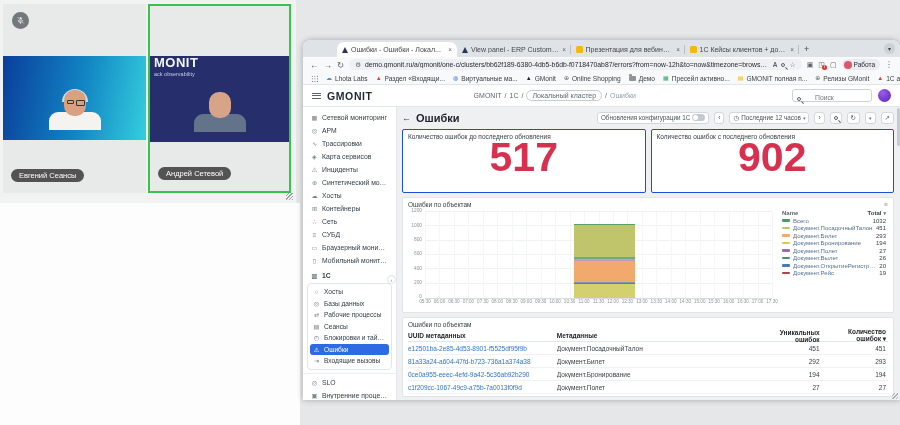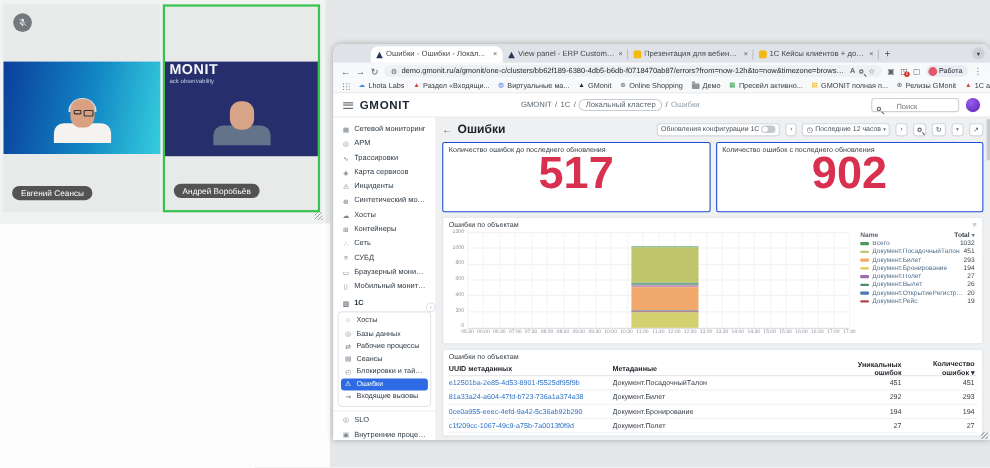--- a/index.html
+++ b/index.html
@@ -166,21 +166,21 @@
     </div>
     <div class="tile t1">
       <div class="video">
         <span class="slide-logo">MONIT</span>
         <span class="slide-sub">ack observability</span>
         <div class="person">
           <div class="head"></div>
           <div class="shoulders"></div>
         </div>
       </div>
-      <span class="name-chip">Андрей Воробьёв</span>
+      <span class="name-chip">Андрей Сетевой</span>
     </div>
     <div class="panel-resize"></div>
   </div>
 
   <div class="browser">
     <div class="tabstrip">
       <div class="tabs" id="tabs">
           <div class="tab active">
             <span class="fav-tri"></span>
             <span class="tab-title">Ошибки - Ошибки - Локал...</span>

